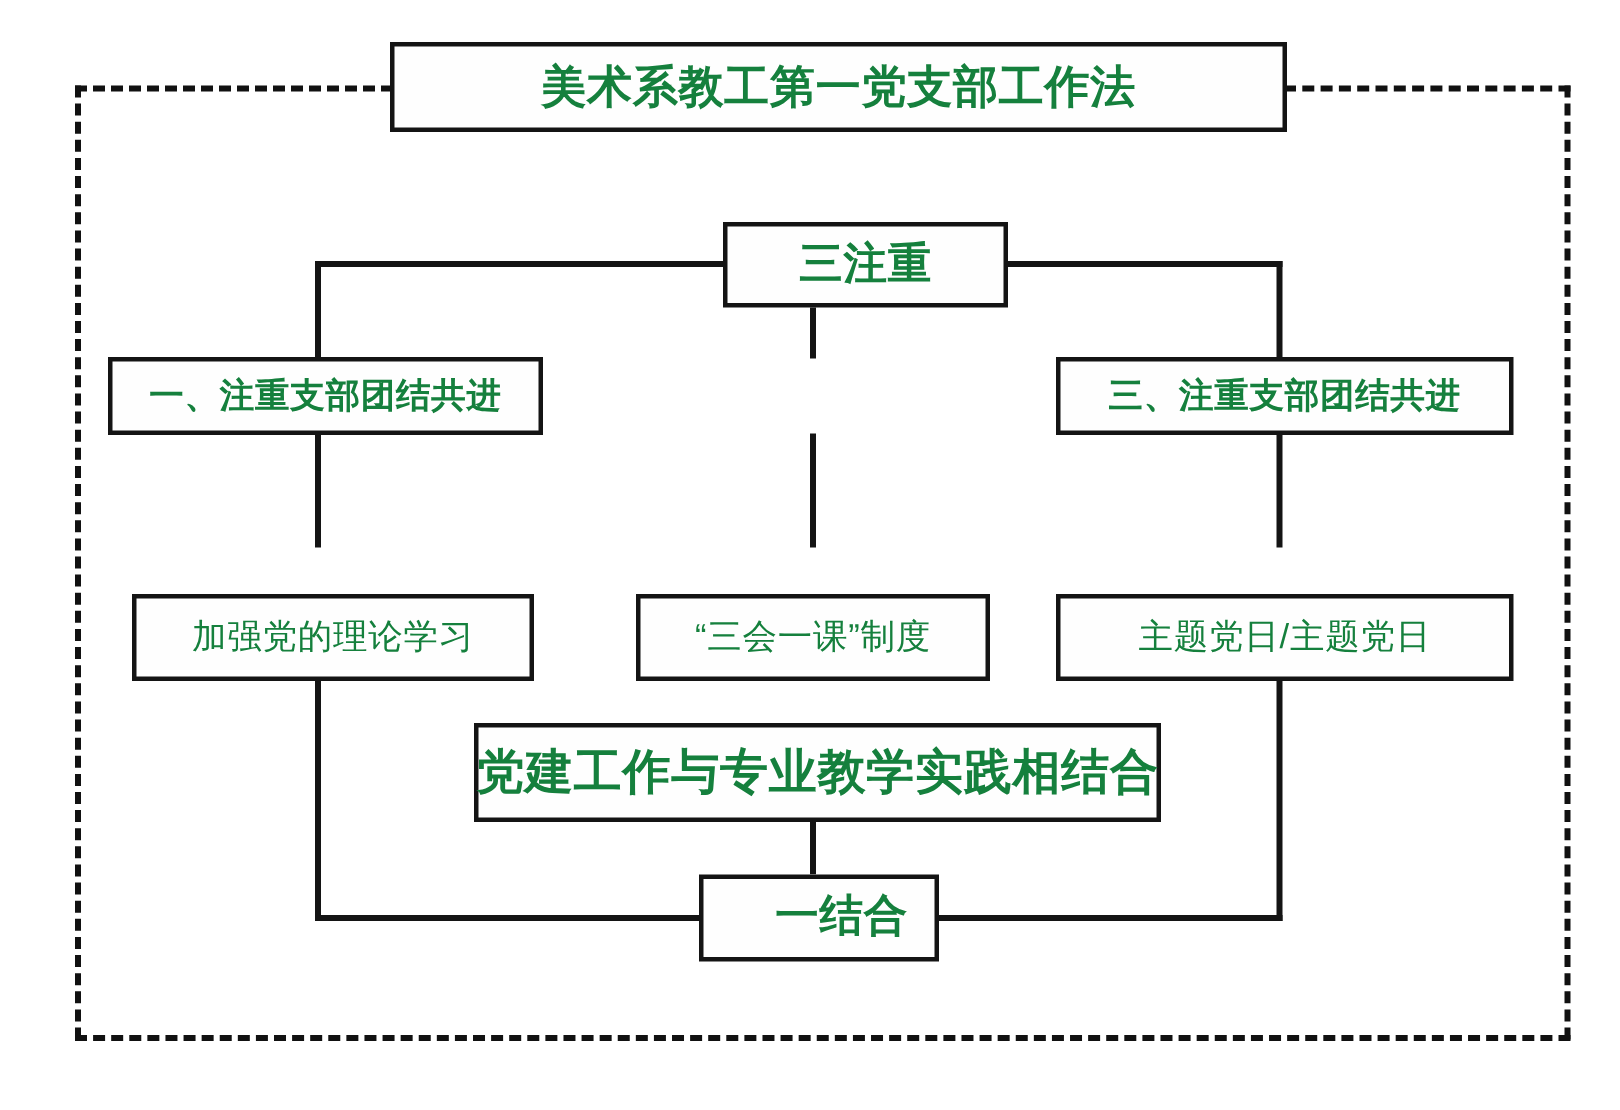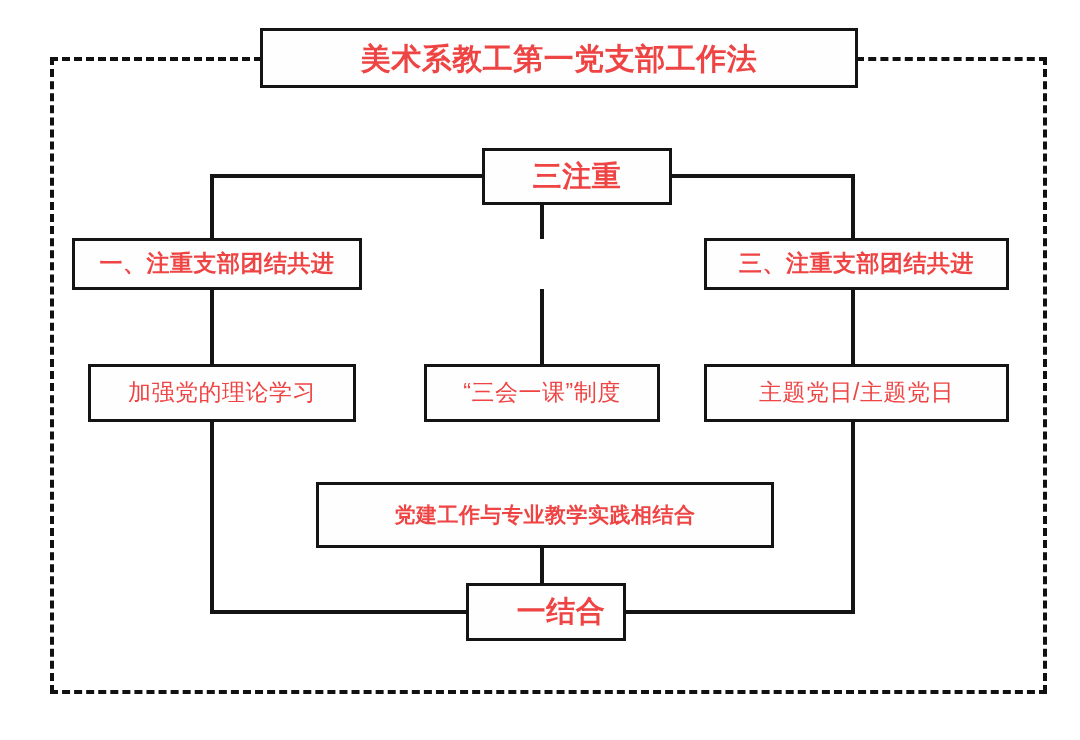--- a/index.html
+++ b/index.html
@@ -39,43 +39,44 @@
   
   .node {
     position: absolute;
     box-sizing: border-box;
     border: 3px solid #141414;
     background: #fefefe;
     display: flex;
     align-items: center;
     justify-content: center;
     text-align: left;
-    color: #ef4444;
+    color: #15803d;
     line-height: 1.1;
     white-space: nowrap;
     letter-spacing: 0.5px;
   }
   .node-title {
     font-size: 30px;
     font-weight: bold;
   }
   .node-hub {
     font-size: 29px;
     font-weight: bold;
   }
   .node-branch {
     font-size: 23px;
     font-weight: bold;
   }
   .node-leaf {
     font-size: 23px;
     font-weight: normal;
+    margin-top: 32px;
   }
   .node-wide {
-    font-size: 21px;
+    font-size: 32px;
     font-weight: bold;
   }
 </style>
 </head>
 <body>
 
 <div id="canvas">
 
   <div class="frame-seg frame-h" style="left:50px; top:57px; width:212px;"></div>
 

